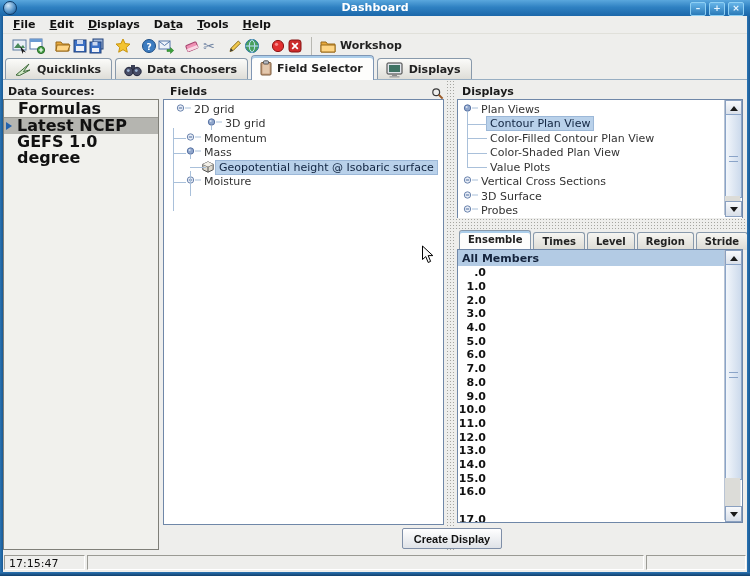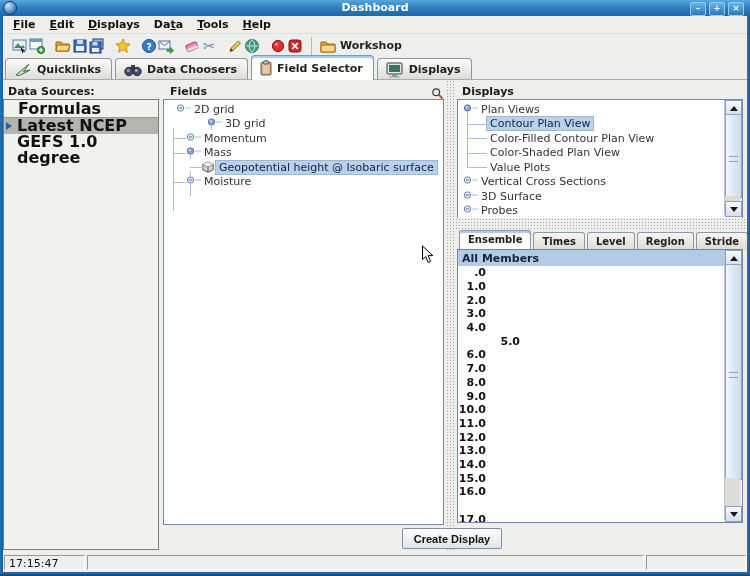--- a/index.html
+++ b/index.html
@@ -458,21 +458,21 @@
       </div>
       <div class="lst-row" style="height: 13.7px;">
         <span class="num">2.0</span>
       </div>
       <div class="lst-row" style="height: 13.7px;">
         <span class="num">3.0</span>
       </div>
       <div class="lst-row" style="height: 13.7px;">
         <span class="num">4.0</span>
       </div>
-      <div class="lst-row" style="height: 13.7px; padding-left: 34px;">
+      <div class="lst-row" style="height: 13.7px;">
         <span class="num">5.0</span>
       </div>
       <div class="lst-row" style="height: 13.7px;">
         <span class="num">6.0</span>
       </div>
       <div class="lst-row" style="height: 13.7px;">
         <span class="num">7.0</span>
       </div>
       <div class="lst-row" style="height: 13.7px;">
         <span class="num">8.0</span>

